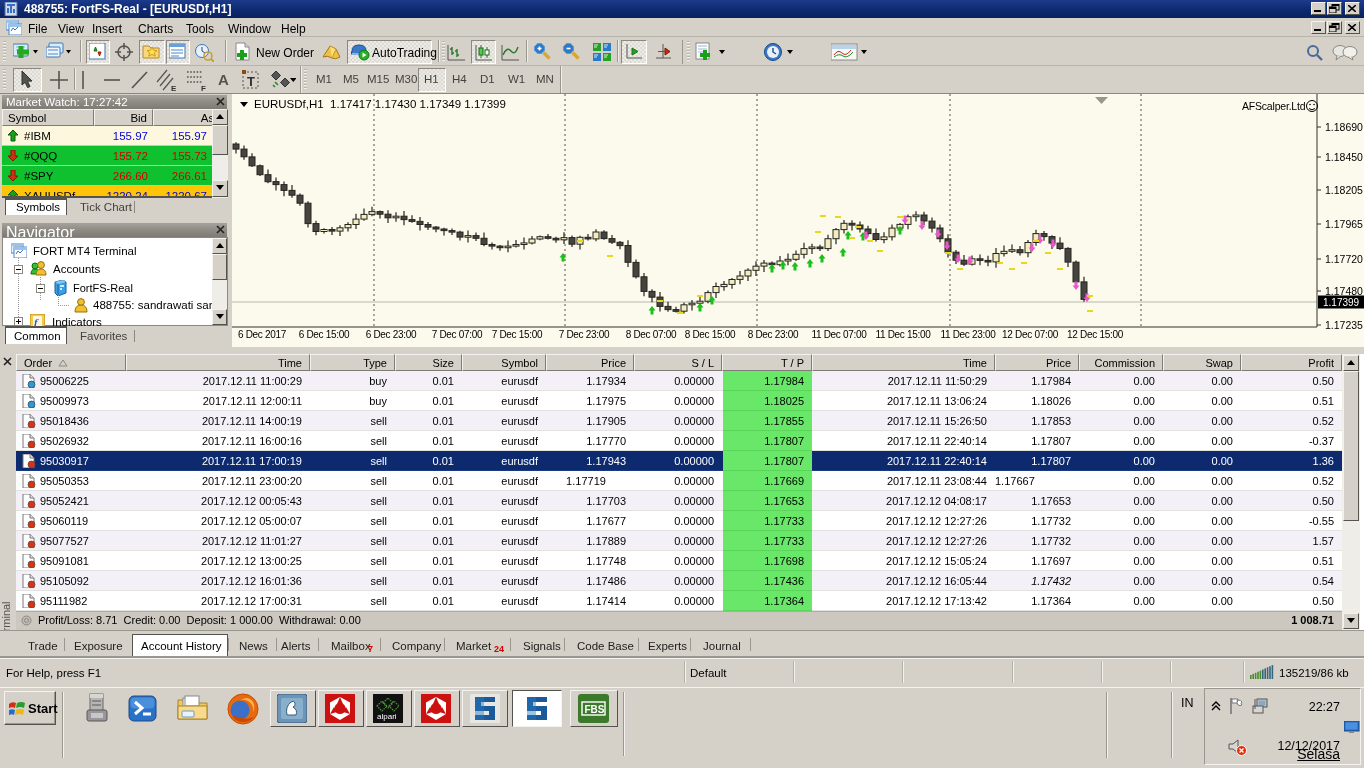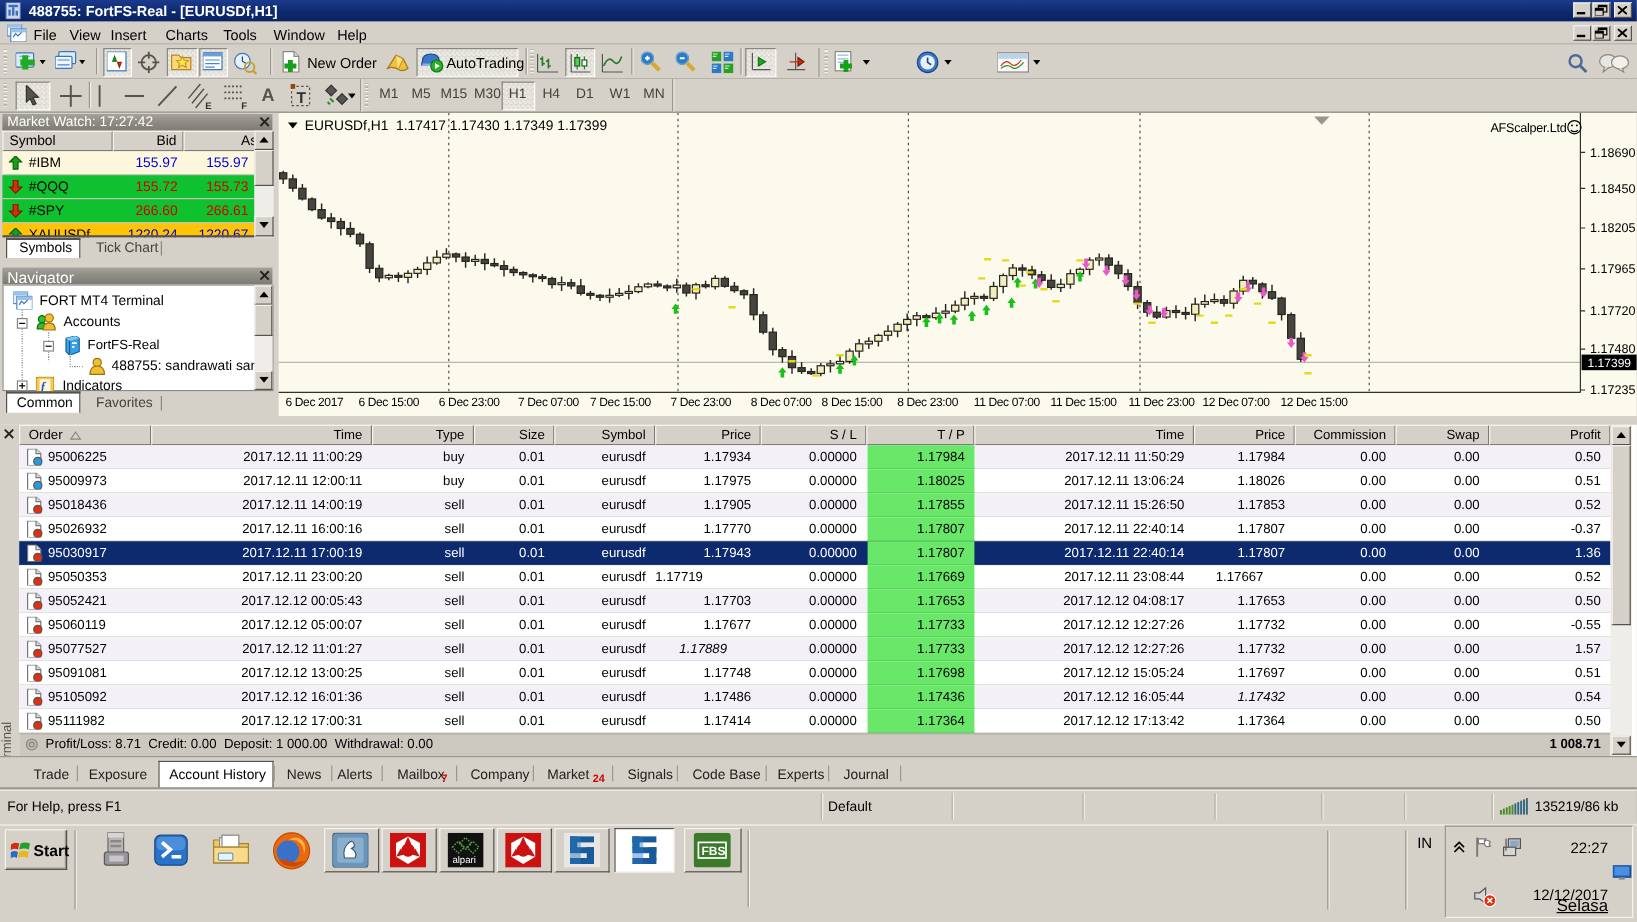--- a/index.html
+++ b/index.html
@@ -305,21 +305,21 @@
     <path d="M4 5 L0 0 H8 Z" fill="#000"></path>
   </svg>
 <div style="left:212px;top:125px;width:16px;height:30px;background:#d5d1c9;border:1px solid;border-color:#f4f2ee #55534e #55534e #f4f2ee;"></div>
 <div style="left:0px;top:198px;width:229px;height:18px;background:#d5d1c9;"></div>
 <div style="left:5px;top:198px;width:62px;height:17px;background:#fff;border:1px solid #55534e;border-bottom:none;border-top:2px solid #55534e;"></div>
 <div class="t " style="left:16px;top:202px;font-size:11.5px;">Symbols</div>
 <div class="t " style="left:80px;top:202px;font-size:11.5px;color:#44423d;">Tick Chart</div>
 <div style="left:134px;top:201px;width:1px;height:12px;background:#8a8880;"></div>
 <div style="left:0px;top:216px;width:229px;height:6px;background:#d5d1c9;"></div>
 <div style="left:0px;top:222px;width:229px;height:124px;background:#d5d1c9;"></div>
-<div style="left:2px;top:223px;width:225px;height:14px;background:linear-gradient(to bottom,#a5a29b 0,#8e8b84 50%,#7e7b74 100%);color:#fff;padding:1px 4px;font-size:13px;">Navigator</div>
+<div style="left:2px;top:223px;width:225px;height:14px;background:linear-gradient(to bottom,#a5a29b 0,#8e8b84 50%,#7e7b74 100%);color:#fff;padding:1px 4px;font-size:16px;">Navigator</div>
 <svg style="left:216px;top:225px" width="9" height="9" viewBox="0 0 9 9">
     <path d="M1 1 L8 8 M8 1 L1 8" stroke="#222" stroke-width="1.6"></path>
   </svg>
 <div style="left:2px;top:237px;width:226px;height:89px;background:#fff;border:1px solid #8a8880;"></div>
 <svg style="left:11px;top:243px" width="16" height="15" viewBox="0 0 16 15">
 <rect x="0" y="0" width="12" height="10" fill="#e8f0fa" stroke="#4a86c8"></rect>
     <rect x="0" y="0" width="12" height="3" fill="#9cc2e8"></rect>
 <rect x="3" y="4" width="13" height="11" fill="#fff" stroke="#4a86c8"></rect>
     <rect x="3" y="4" width="13" height="3" fill="#9cc2e8"></rect>
 <path d="M5 11 l2 -3 l2 2 l3 -3" stroke="#3a6fc4" fill="none"></path>
@@ -816,25 +816,25 @@
 <svg style="left:22px;top:474px" width="14" height="14" viewBox="0 0 14 14">
 <path d="M1 0 h7 l4 4 v10 h-11 z" fill="#fff" stroke="#777"></path>
 <path d="M8 0 l0 4 4 0" fill="#e0e0e0" stroke="#777"></path>
 <circle cx="9.5" cy="10.5" r="3.4" fill="#e03010" stroke="#555"></circle>
 </svg>
 <div class="t " style="left:40px;top:476px;color:#000;">95050353</div>
 <div class="t " style="left:126px;top:476px;width:176px;text-align:right;color:#000;">2017.12.11 23:00:20</div>
 <div class="t " style="left:310px;top:476px;width:77px;text-align:right;color:#000;">sell</div>
 <div class="t " style="left:395px;top:476px;width:59px;text-align:right;color:#000;">0.01</div>
 <div class="t " style="left:462px;top:476px;width:76px;text-align:right;color:#000;">eurusdf</div>
-<div class="t " style="left:546px;top:476px;width:80px;text-align:left;color:#000;">1.17719</div>
+<div class="t " style="left:546px;top:476px;width:80px;text-align:center;color:#000;">1.17719</div>
 <div class="t " style="left:634px;top:476px;width:80px;text-align:right;color:#000;">0.00000</div>
 <div class="t " style="left:722px;top:476px;width:82px;text-align:right;color:#000;">1.17669</div>
 <div class="t " style="left:812px;top:476px;width:175px;text-align:right;color:#000;">2017.12.11 23:08:44</div>
-<div class="t " style="left:995px;top:476px;width:76px;text-align:center;color:#000;">1.17667</div>
+<div class="t " style="left:995px;top:476px;width:76px;text-align:left;color:#000;">1.17667</div>
 <div class="t " style="left:1079px;top:476px;width:76px;text-align:right;color:#000;">0.00</div>
 <div class="t " style="left:1163px;top:476px;width:70px;text-align:right;color:#000;">0.00</div>
 <div class="t " style="left:1241px;top:476px;width:93px;text-align:right;color:#000;">0.52</div>
 <div style="left:16px;top:491px;width:1326px;height:20px;background:#f3f1f7;border-bottom:1px solid #e4e2de;"></div>
 <div style="left:723px;top:491px;width:89px;height:20px;background:#68e768;border-bottom:1px solid #5ad45a;"></div>
 <svg style="left:22px;top:494px" width="14" height="14" viewBox="0 0 14 14">
 <path d="M1 0 h7 l4 4 v10 h-11 z" fill="#fff" stroke="#777"></path>
 <path d="M8 0 l0 4 4 0" fill="#e0e0e0" stroke="#777"></path>
 <circle cx="9.5" cy="10.5" r="3.4" fill="#e03010" stroke="#555"></circle>
 </svg>
@@ -876,21 +876,21 @@
 <svg style="left:22px;top:534px" width="14" height="14" viewBox="0 0 14 14">
 <path d="M1 0 h7 l4 4 v10 h-11 z" fill="#fff" stroke="#777"></path>
 <path d="M8 0 l0 4 4 0" fill="#e0e0e0" stroke="#777"></path>
 <circle cx="9.5" cy="10.5" r="3.4" fill="#e03010" stroke="#555"></circle>
 </svg>
 <div class="t " style="left:40px;top:536px;color:#000;">95077527</div>
 <div class="t " style="left:126px;top:536px;width:176px;text-align:right;color:#000;">2017.12.12 11:01:27</div>
 <div class="t " style="left:310px;top:536px;width:77px;text-align:right;color:#000;">sell</div>
 <div class="t " style="left:395px;top:536px;width:59px;text-align:right;color:#000;">0.01</div>
 <div class="t " style="left:462px;top:536px;width:76px;text-align:right;color:#000;">eurusdf</div>
-<div class="t " style="left:546px;top:536px;width:80px;text-align:center;color:#000;font-style:italic;">1.17889</div>
+<div class="t " style="left:546px;top:536px;width:80px;text-align:right;color:#000;">1.17889</div>
 <div class="t " style="left:634px;top:536px;width:80px;text-align:right;color:#000;">0.00000</div>
 <div class="t " style="left:722px;top:536px;width:82px;text-align:right;color:#000;">1.17733</div>
 <div class="t " style="left:812px;top:536px;width:175px;text-align:right;color:#000;">2017.12.12 12:27:26</div>
 <div class="t " style="left:995px;top:536px;width:76px;text-align:right;color:#000;">1.17732</div>
 <div class="t " style="left:1079px;top:536px;width:76px;text-align:right;color:#000;">0.00</div>
 <div class="t " style="left:1163px;top:536px;width:70px;text-align:right;color:#000;">0.00</div>
 <div class="t " style="left:1241px;top:536px;width:93px;text-align:right;color:#000;">1.57</div>
 <div style="left:16px;top:551px;width:1326px;height:20px;background:#ffffff;border-bottom:1px solid #e4e2de;"></div>
 <div style="left:723px;top:551px;width:89px;height:20px;background:#68e768;border-bottom:1px solid #5ad45a;"></div>
 <svg style="left:22px;top:554px" width="14" height="14" viewBox="0 0 14 14">

